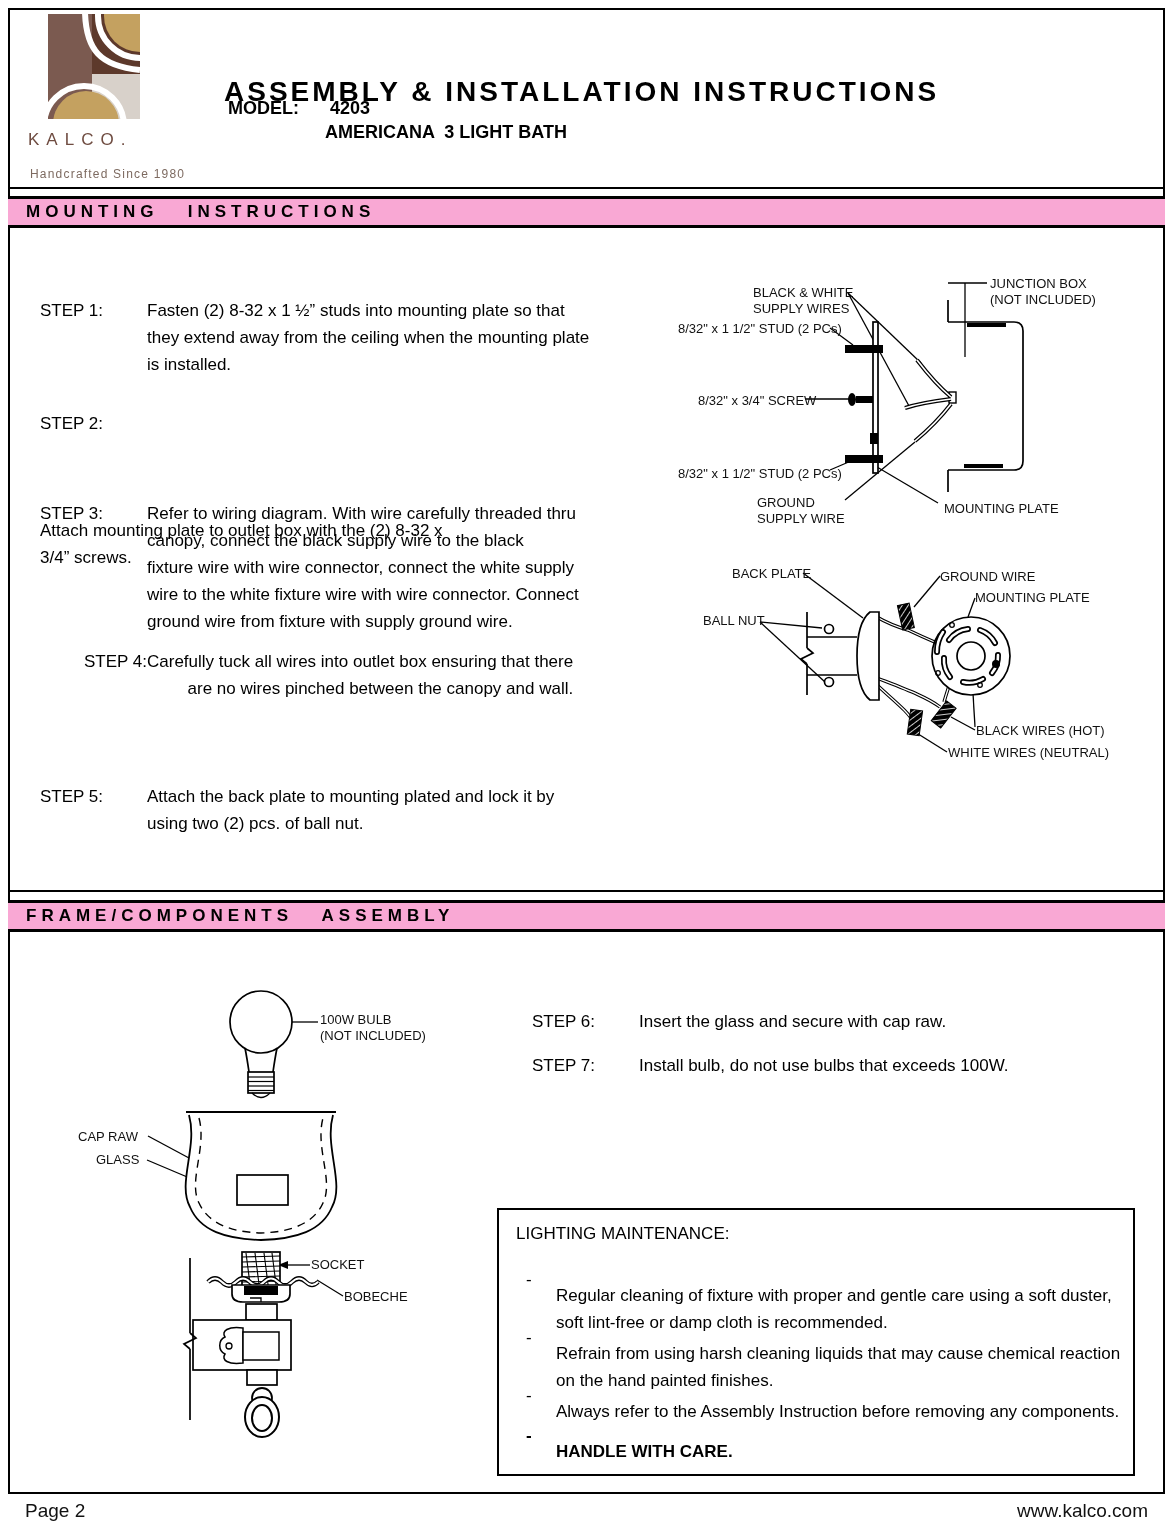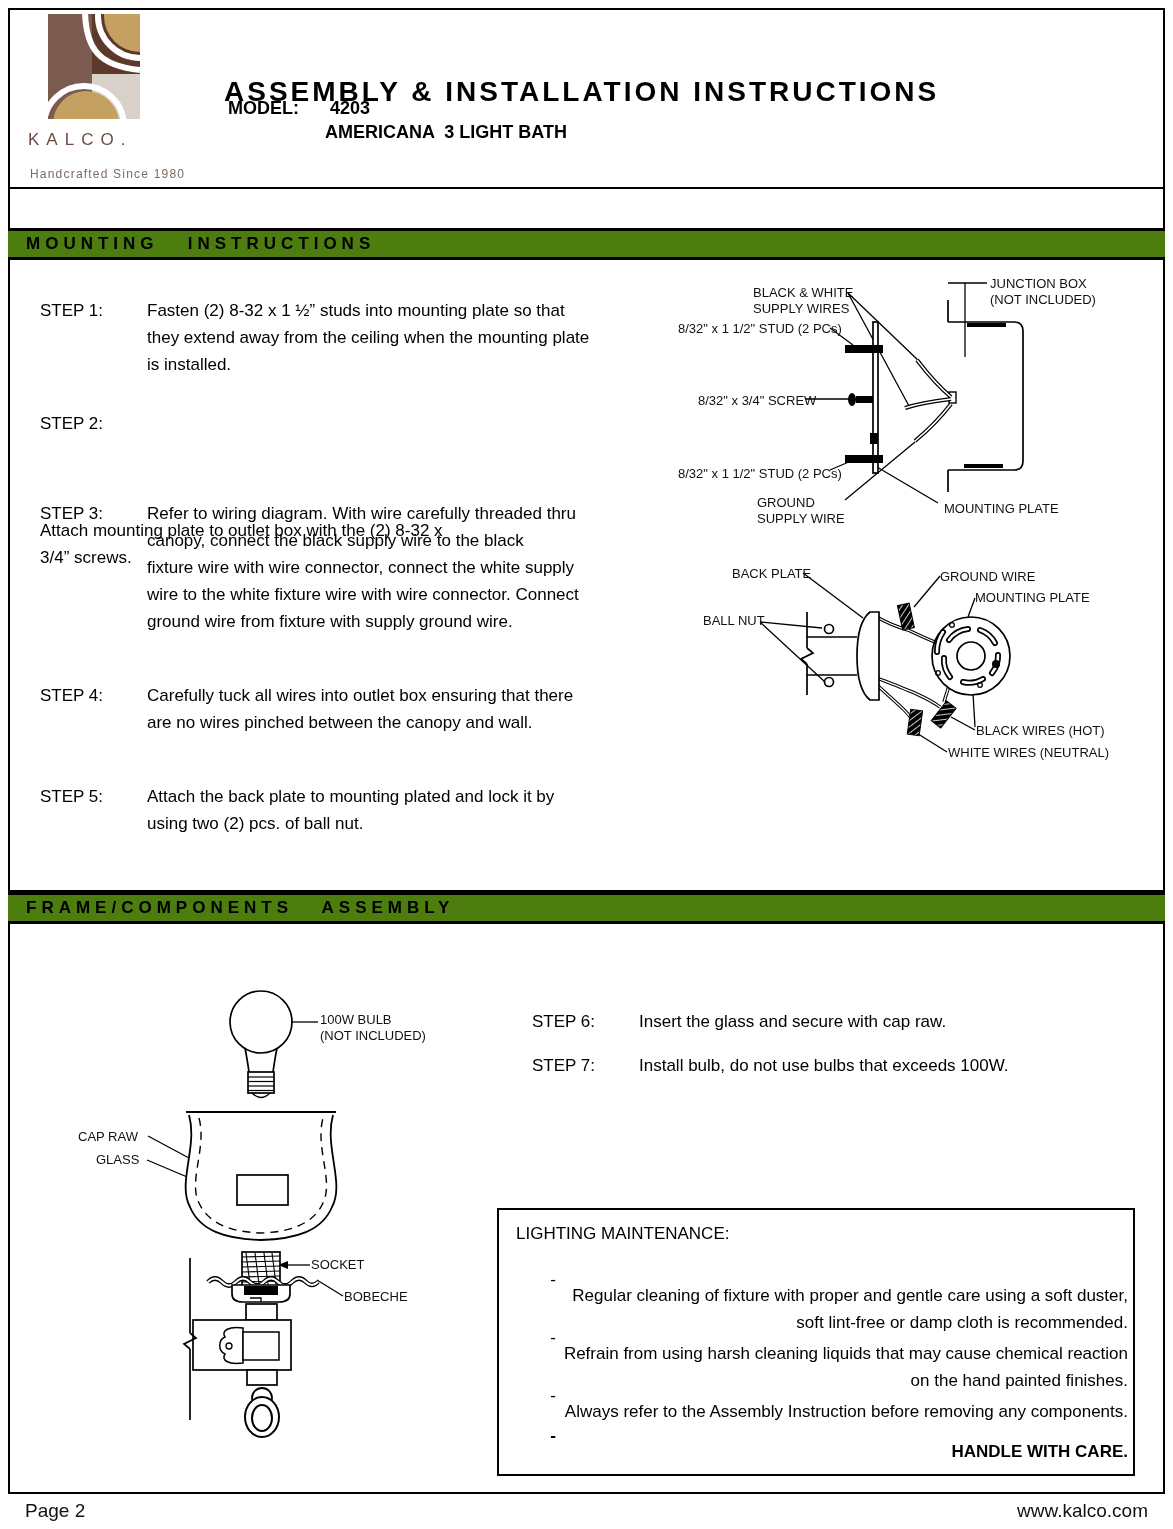--- a/index.html
+++ b/index.html
@@ -2,31 +2,31 @@
 <html><head>
 <meta charset="utf-8">
 <style>
   html,body{margin:0;padding:0;background:#fff;}
   .page{position:relative;width:1173px;height:1529px;background:#fff;
         font-family:"Liberation Sans", sans-serif;color:#000;overflow:hidden;}
   .abs{position:absolute;}
   .outer-border{position:absolute;left:8px;top:8px;width:1153px;height:1482px;border:2px solid #000;}
   .hrule{position:absolute;left:8px;width:1157px;border-top:2px solid #000;height:0;}
   .band{position:absolute;left:8px;width:1157px;height:26px;border-top:3px solid #000;border-bottom:3px solid #000;
-        display:flex;align-items:center;background:#4d7c0f;margin-top:32px;}
+        display:flex;align-items:center;background:#f9a8d4;}
   .band span{font-weight:bold;font-size:17px;letter-spacing:5px;padding-left:18px;white-space:pre;}
   .brand{font-size:17px;letter-spacing:7px;color:#6f4c41;font-weight:400;}
   .tagline{font-size:12px;letter-spacing:1.2px;color:#7d6a60;text-align:center;}
   .doc-title{font-size:28px;font-weight:bold;letter-spacing:3px;margin-top:32px;}
   .model{font-size:18px;font-weight:bold;}
   .step{position:absolute;display:flex;font-size:17px;line-height:27px;}
   .step-label{flex:0 0 107px;}
   .step-text{white-space:pre-line;}
   .dlabel{position:absolute;font-size:13px;line-height:16px;white-space:pre-line;color:#111;}
-  .maint-box{position:absolute;left:497px;top:1208px;width:638px;height:268px;border:2px solid #000;box-sizing:border-box;text-align:right;}
+  .maint-box{position:absolute;left:497px;top:1208px;width:638px;height:268px;border:2px solid #000;box-sizing:border-box;}
   .maint-title{position:absolute;left:17px;top:14px;font-size:17px;}
   .maint-item{position:absolute;display:flex;font-size:17px;line-height:27px;}
   .maint-dash{flex:0 0 30px;padding-left:27px;}
   .maint-text{white-space:pre-line;width:572px;margin-top:16px;}
   .bold{font-weight:bold;}
   .footer-text{font-size:19px;color:#111;}
   svg{display:block;}
 </style>
 </head>
 <body>
@@ -74,21 +74,21 @@
 3/4” screws.</span>
   </div>
   <div class="step" style="left:40px;top:500px;width:620px;">
     <span class="step-label">STEP 3:</span>
     <span class="step-text">Refer to wiring diagram. With wire carefully threaded thru
 canopy, connect the black supply wire to the black
 fixture wire with wire connector, connect the white supply
 wire to the white fixture wire with wire connector. Connect
 ground wire from fixture with supply ground wire.</span>
   </div>
-  <div class="step" style="left:40px;top:682px;width:620px;">
+  <div class="step" style="left:40px;top:648px;width:620px;text-align:right;">
     <span class="step-label">STEP 4:</span>
     <span class="step-text">Carefully tuck all wires into outlet box ensuring that there
 are no wires pinched between the canopy and wall.</span>
   </div>
   <div class="step" style="left:40px;top:783px;width:610px;">
     <span class="step-label">STEP 5:</span>
     <span class="step-text">Attach the back plate to mounting plated and lock it by
 using two (2) pcs. of ball nut.</span>
   </div>
 
@@ -217,21 +217,21 @@
   </div>
   <div class="dlabel" style="left:732px;top:566px;">BACK PLATE</div>
   <div class="dlabel" style="left:940px;top:569px;">GROUND WIRE</div>
   <div class="dlabel" style="left:975px;top:590px;">MOUNTING PLATE</div>
   <div class="dlabel" style="left:703px;top:613px;">BALL NUT</div>
   <div class="dlabel" style="left:976px;top:723px;">BLACK WIRES (HOT)</div>
   <div class="dlabel" style="left:948px;top:745px;">WHITE WIRES (NEUTRAL)</div>
 
   <div class="hrule" style="top:890px;"></div>
 
-  <div class="band" style="top:860px;text-align:center;">
+  <div class="band" style="top:900px;text-align:center;">
     <span>FRAME/COMPONENTS   ASSEMBLY</span>
   </div>
 
   <div class="abs" style="left:60px;top:955px;width:450px;height:520px;">
     <svg width="450" height="520" viewBox="0 0 450 520">
       <g stroke="#000" stroke-width="1.3" fill="none">
         <path d="M232,67 L258,67"></path>
         <path d="M88,181 L183,232"></path>
         <path d="M87,205 L158,235"></path>
         <path d="M250,310 L224,310"></path>

